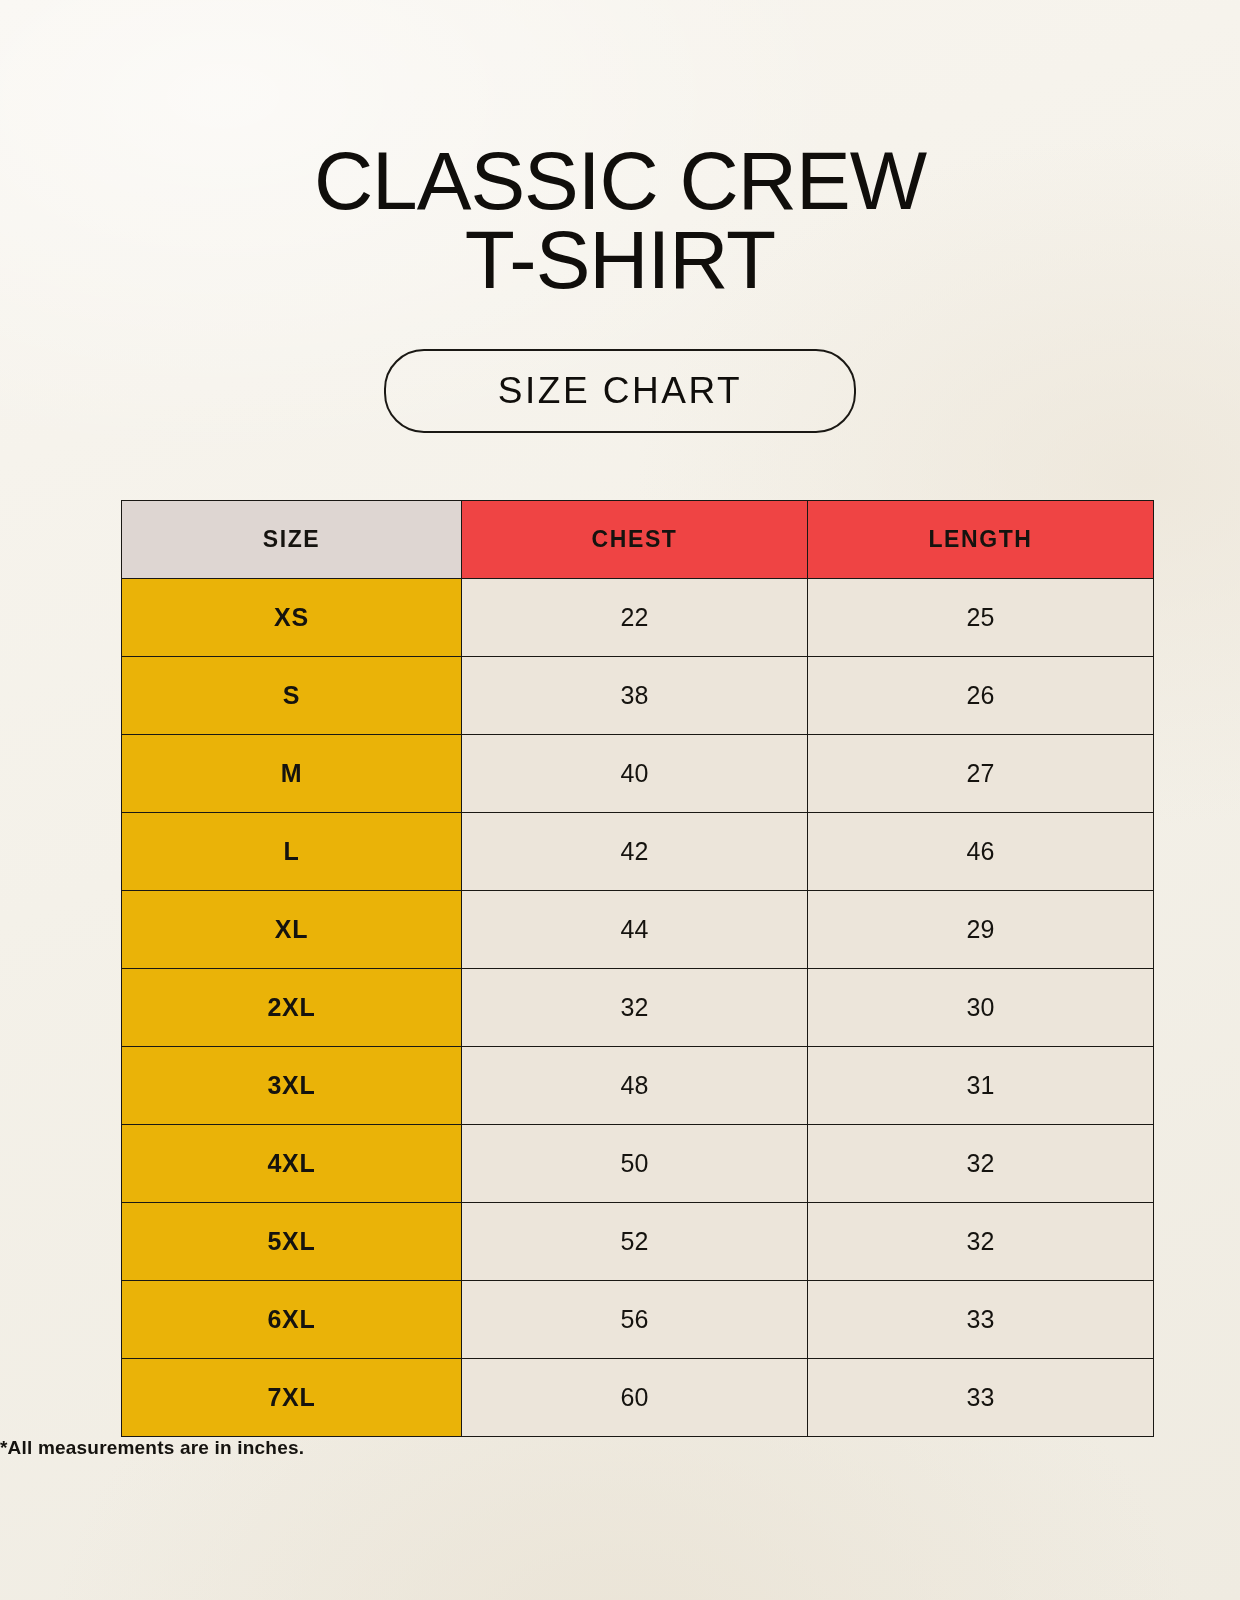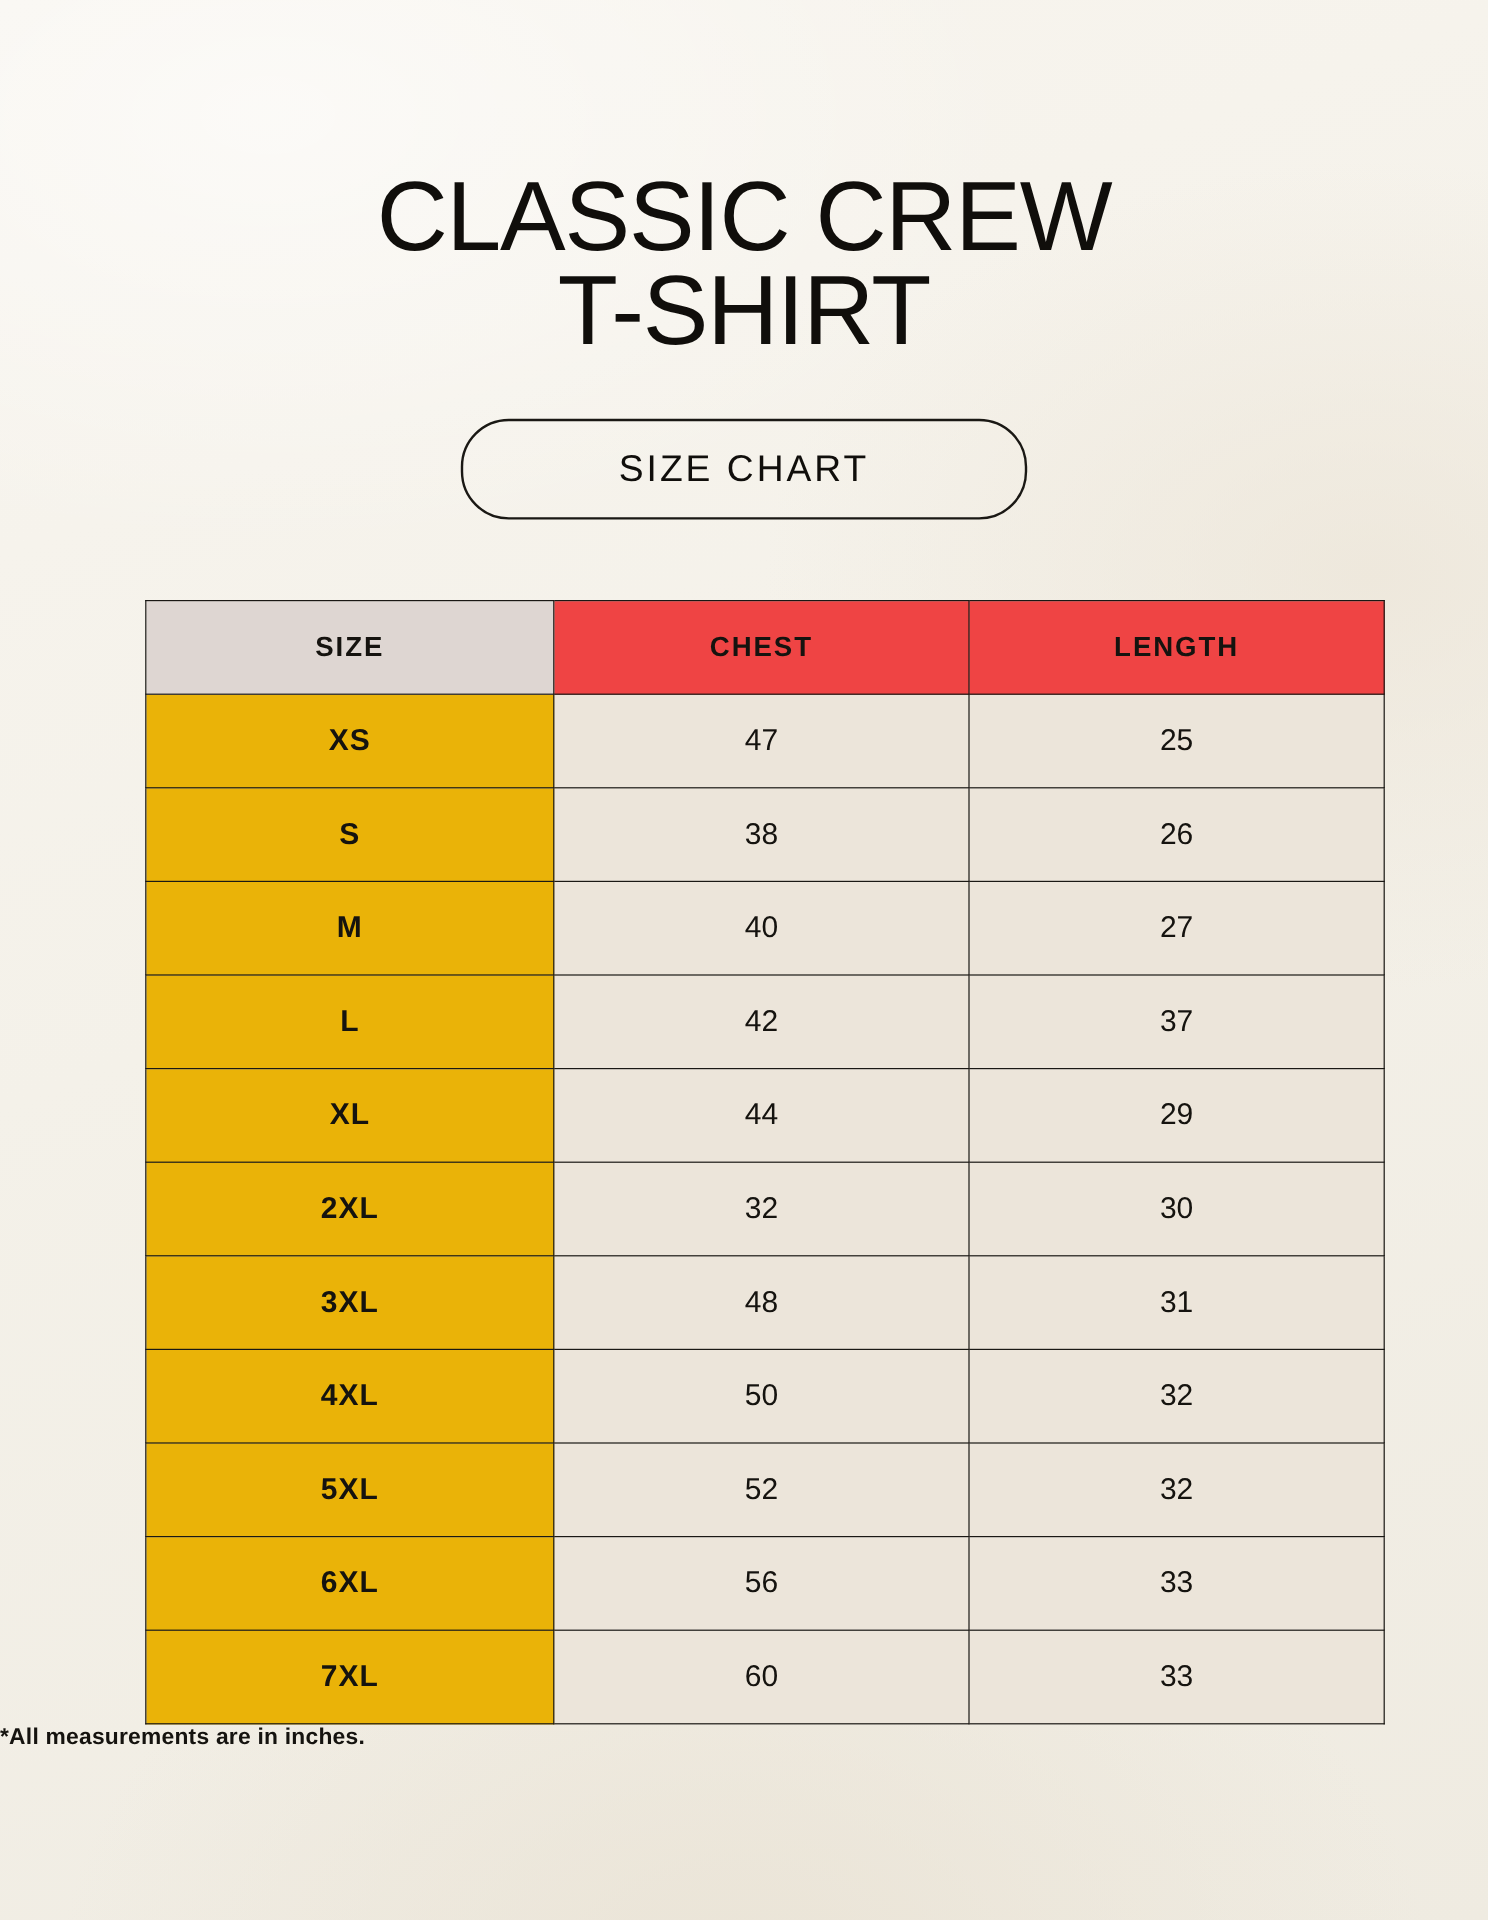--- a/index.html
+++ b/index.html
@@ -56,21 +56,21 @@
     width: 468px;
     height: 80px;
     border: 2px solid #1a1814;
     border-radius: 40px;
     display: flex;
     align-items: center;
     justify-content: center;
     background: transparent;
   }
   .pill span {
-    font-size: 31px;
+    font-size: 37px;
     letter-spacing: 2.5px;
     font-weight: 400;
     color: #100e0b;
   }
 
   .table-wrap {
     position: absolute;
     top: 500px;
     left: 99px;
     width: 1032px;
@@ -155,37 +155,37 @@
       <thead>
         <tr>
           <th class="head-size">SIZE</th>
           <th class="head-measure">CHEST</th>
           <th class="head-measure">LENGTH</th>
         </tr>
       </thead>
       <tbody>
         <tr>
           <td class="cell-size">XS</td>
-          <td class="cell-val">47</td>
+          <td class="cell-val">22</td>
           <td class="cell-val">25</td>
         </tr>
         <tr>
           <td class="cell-size">S</td>
           <td class="cell-val">38</td>
           <td class="cell-val">26</td>
         </tr>
         <tr>
           <td class="cell-size">M</td>
           <td class="cell-val">40</td>
           <td class="cell-val">27</td>
         </tr>
         <tr>
           <td class="cell-size">L</td>
           <td class="cell-val">42</td>
-          <td class="cell-val">37</td>
+          <td class="cell-val">46</td>
         </tr>
         <tr>
           <td class="cell-size">XL</td>
           <td class="cell-val">44</td>
           <td class="cell-val">29</td>
         </tr>
         <tr>
           <td class="cell-size">2XL</td>
           <td class="cell-val">32</td>
           <td class="cell-val">30</td>

